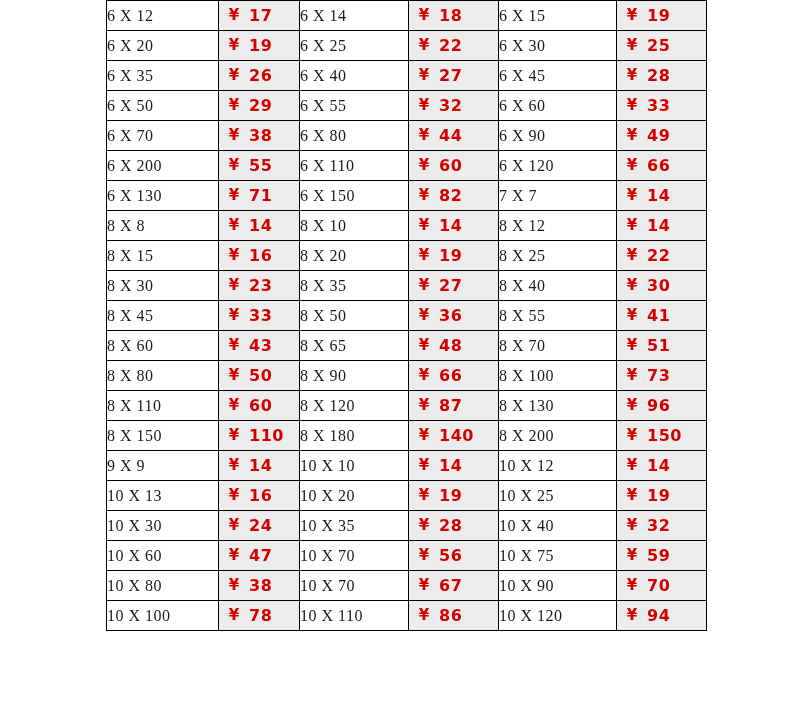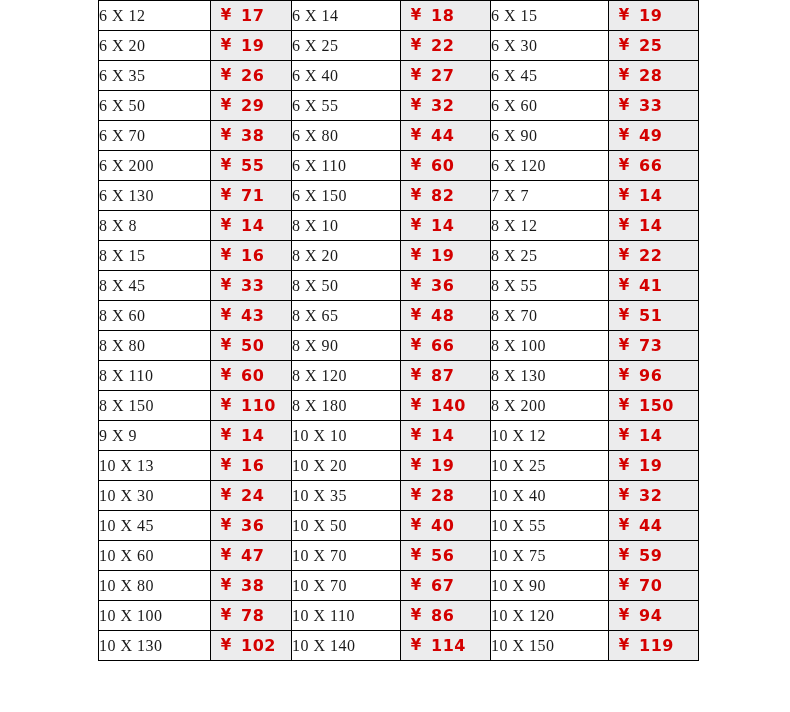--- a/index.html
+++ b/index.html
@@ -9,21 +9,21 @@
   }
   body {
     width: 790px;
     height: 712px;
     font-family: "Liberation Serif", "DejaVu Serif", serif;
     overflow: hidden;
   }
 
   #price-table-wrap {
     position: absolute;
-    left: 98px;
+    left: 106px;
     top: 0px;
     width: 676px;
   }
 
   table.price-table {
     border-collapse: collapse;
     table-layout: fixed;
     width: 600px;
     border-top: 1px solid #000000;
     border-bottom: 1px solid #000000;
@@ -301,20 +301,43 @@
           </td>
           <td class="spec">8 X 25</td>
           <td class="price">
             <div class="wrap">
               <span class="cur">¥</span>
               <span class="amt">22</span>
             </div>
           </td>
         </tr>
         <tr>
+          <td class="spec">8 X 30</td>
+          <td class="price">
+            <div class="wrap">
+              <span class="cur">¥</span>
+              <span class="amt">23</span>
+            </div>
+          </td>
+          <td class="spec">8 X 35</td>
+          <td class="price">
+            <div class="wrap">
+              <span class="cur">¥</span>
+              <span class="amt">27</span>
+            </div>
+          </td>
+          <td class="spec">8 X 40</td>
+          <td class="price">
+            <div class="wrap">
+              <span class="cur">¥</span>
+              <span class="amt">30</span>
+            </div>
+          </td>
+        </tr>
+        <tr>
           <td class="spec">8 X 45</td>
           <td class="price">
             <div class="wrap">
               <span class="cur">¥</span>
               <span class="amt">33</span>
             </div>
           </td>
           <td class="spec">8 X 50</td>
           <td class="price">
             <div class="wrap">
@@ -485,43 +508,20 @@
           </td>
           <td class="spec">10 X 40</td>
           <td class="price">
             <div class="wrap">
               <span class="cur">¥</span>
               <span class="amt">32</span>
             </div>
           </td>
         </tr>
         <tr>
-          <td class="spec">10 X 45</td>
-          <td class="price">
-            <div class="wrap">
-              <span class="cur">¥</span>
-              <span class="amt">36</span>
-            </div>
-          </td>
-          <td class="spec">10 X 50</td>
-          <td class="price">
-            <div class="wrap">
-              <span class="cur">¥</span>
-              <span class="amt">40</span>
-            </div>
-          </td>
-          <td class="spec">10 X 55</td>
-          <td class="price">
-            <div class="wrap">
-              <span class="cur">¥</span>
-              <span class="amt">44</span>
-            </div>
-          </td>
-        </tr>
-        <tr>
           <td class="spec">10 X 60</td>
           <td class="price">
             <div class="wrap">
               <span class="cur">¥</span>
               <span class="amt">47</span>
             </div>
           </td>
           <td class="spec">10 X 70</td>
           <td class="price">
             <div class="wrap">
@@ -573,41 +573,18 @@
             <div class="wrap">
               <span class="cur">¥</span>
               <span class="amt">86</span>
             </div>
           </td>
           <td class="spec">10 X 120</td>
           <td class="price">
             <div class="wrap">
               <span class="cur">¥</span>
               <span class="amt">94</span>
-            </div>
-          </td>
-        </tr>
-        <tr>
-          <td class="spec">10 X 130</td>
-          <td class="price">
-            <div class="wrap">
-              <span class="cur">¥</span>
-              <span class="amt">102</span>
-            </div>
-          </td>
-          <td class="spec">10 X 140</td>
-          <td class="price">
-            <div class="wrap">
-              <span class="cur">¥</span>
-              <span class="amt">114</span>
-            </div>
-          </td>
-          <td class="spec">10 X 150</td>
-          <td class="price">
-            <div class="wrap">
-              <span class="cur">¥</span>
-              <span class="amt">119</span>
             </div>
           </td>
         </tr>
       </tbody>
   </table>
 </div>
 
 </body></html>

